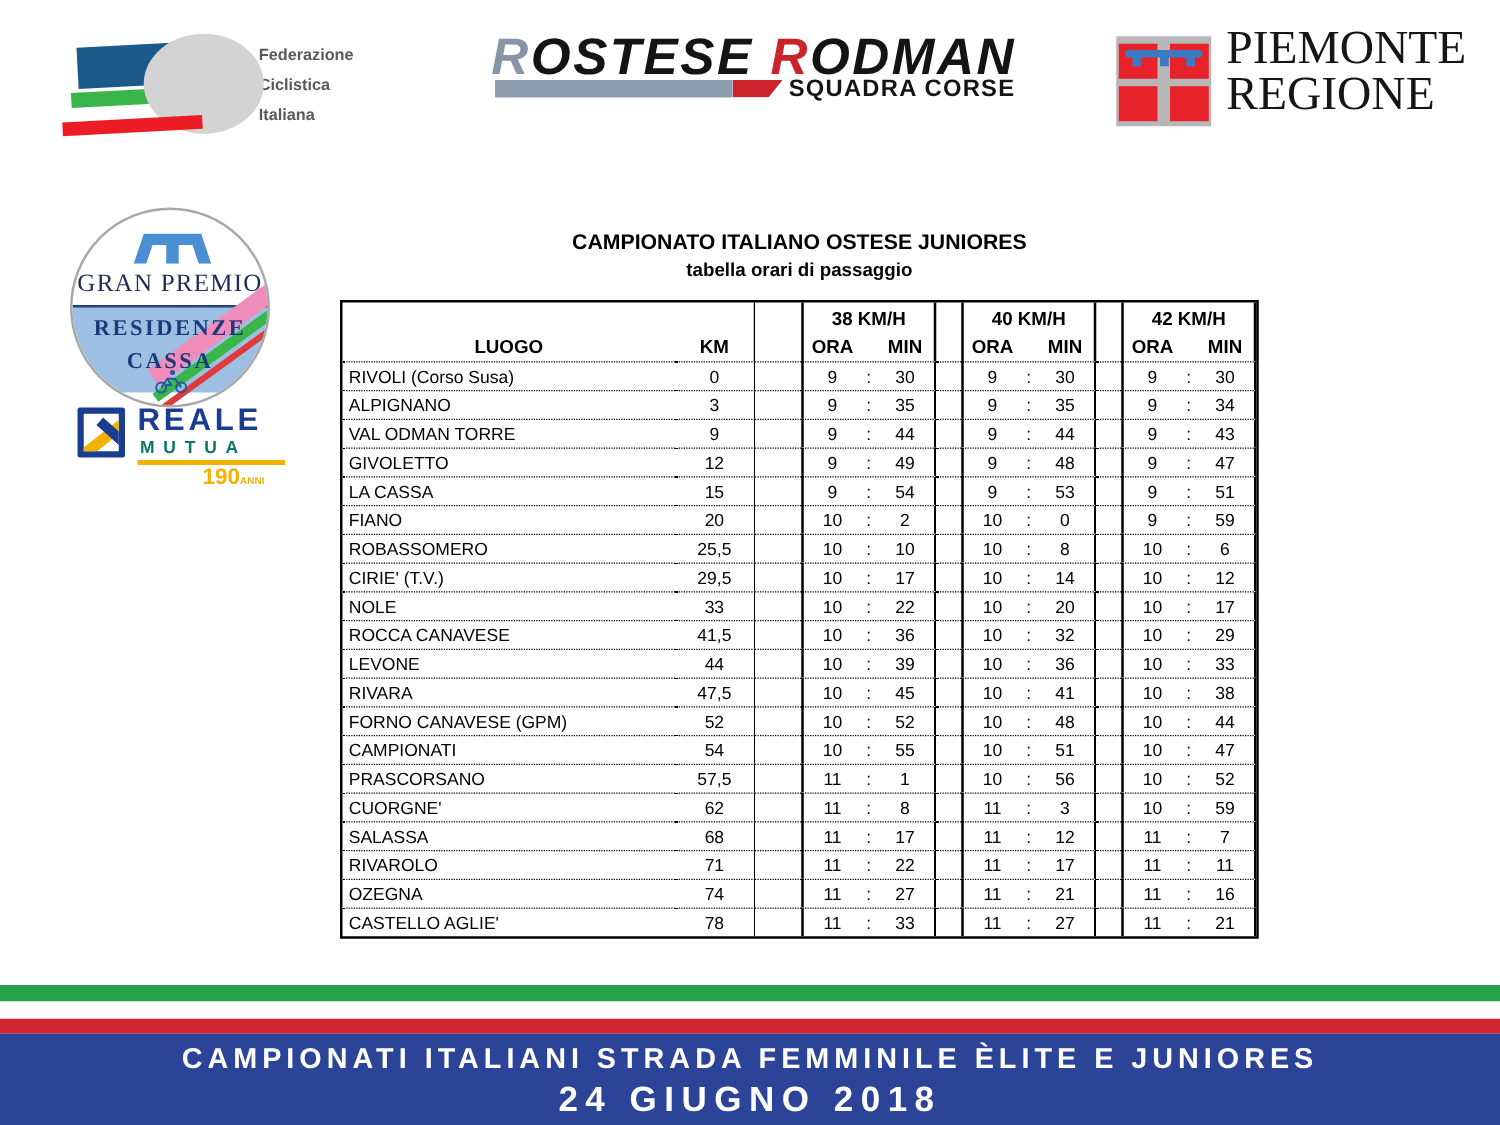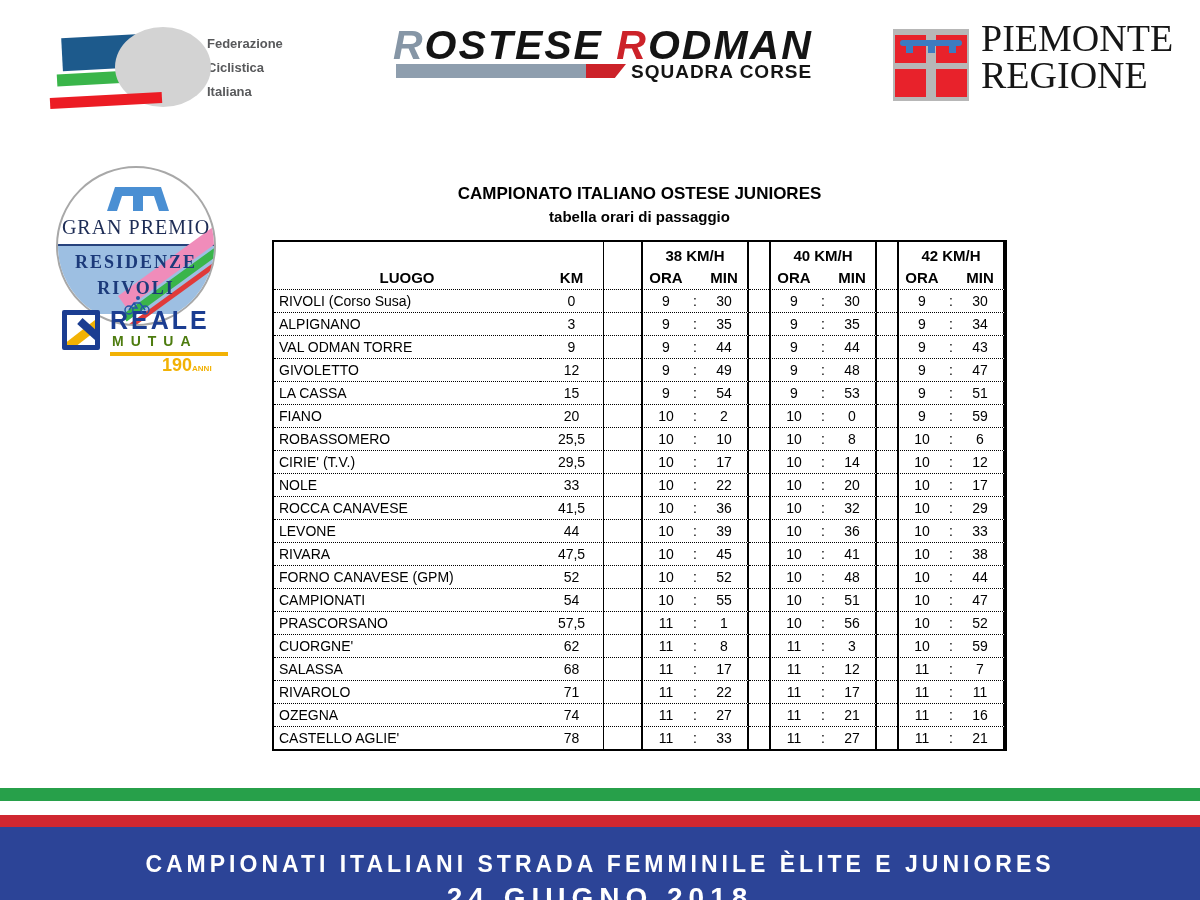--- a/index.html
+++ b/index.html
@@ -59,31 +59,31 @@
                  letter-spacing:1px; color:#1d2c55; }
   .badge-res   { position:absolute; left:0; top:84px;  width:100%; text-align:center; z-index:3;
                  font-family:"Liberation Serif","DejaVu Serif",serif; font-weight:bold;
                  font-size:18px; letter-spacing:2px; color:#1c3a7a; }
   .badge-reali { position:absolute; left:0; top:110px; width:100%; text-align:center; z-index:3;
                  font-family:"Liberation Serif","DejaVu Serif",serif; font-weight:bold;
                  font-size:18px; letter-spacing:2px; color:#1c3a7a; }
   .cyclist { position:absolute; left:66px; top:127px; z-index:4; }
 
   
-  #reale { left:60px; top:308px; width:180px; height:58px; }
+  #reale { left:60px; top:324px; width:180px; height:58px; }
   .r-mark { position:absolute; left:2px; top:2px; width:38px; height:40px;
             border:5px solid #1b3d91; border-radius:2px; overflow:hidden; }
   .r-swoosh { position:absolute; left:-8px; top:14px; width:52px; height:9px;
               background:#f2b205; transform:rotate(-38deg); }
   .r-leg { position:absolute; left:9px; top:12px; width:30px; height:8px;
            background:#1b3d91; transform:rotate(42deg); }
   .reale-name { position:absolute; left:50px; top:-2px; font-size:25px; font-weight:800;
                 letter-spacing:3px; color:#1b3d91; }
   .reale-sub  { position:absolute; left:52px; top:25px; font-size:14px; font-weight:700;
-                letter-spacing:7px; color:#4d7c0f; }
+                letter-spacing:7px; color:#0f766e; }
   .reale-line { position:absolute; left:50px; top:44px; width:118px; height:4px; background:#f2b205; }
   .reale-190  { position:absolute; left:102px; top:47px; font-size:18px; font-weight:800; color:#f2b205; }
   .reale-190 .anni { font-size:8px; font-weight:700; }
 
   
   #title { left:272px; top:184px; width:735px; text-align:center; color:#000; }
   #title .t1 { font-size:17px; font-weight:bold; }
   #title .t2 { font-size:15px; font-weight:bold; margin-top:4px; }
 
   
@@ -107,21 +107,21 @@
   .oramin span:first-child, .oramin span:last-child { flex:1; text-align:center; }
   .oramin .mid { width:12px; }
   .cell.box .ora, .cell.box .min { flex:1; text-align:center; font-size:14px; }
   .cell.box .colon { width:12px; text-align:center; font-size:14px; }
 
   
   .stripe-g { left:0; top:788px; width:1200px; height:13px; background:#27a04a; }
   .stripe-r { left:0; top:815px; width:1200px; height:12px; background:#d02730; }
   #banner { left:0; top:827px; width:1200px; height:73px; background:#2c4497;
             color:#fff; text-align:center; }
-  #banner .b1 { padding-top:24px; font-size:23px; font-weight:800; letter-spacing:4px; }
+  #banner .b1 { padding-top:6px; font-size:23px; font-weight:800; letter-spacing:4px; }
   #banner .b2 { margin-top:4px; font-size:28px; font-weight:800; letter-spacing:6px; }
 </style>
 </head>
 <body>
 
 <div class="page">
 
   <div class="abs" id="fci">
     <div class="band blue"></div>
     <div class="band green"></div>
@@ -161,21 +161,21 @@
   <div class="abs" id="badge">
     <div class="badge-blue-band"></div>
     <div class="stripe pink"></div>
     <div class="stripe grn"></div>
     <div class="stripe rd"></div>
     <svg class="crown" width="68" height="27" viewBox="0 0 68 27">
       <path d="M3 27 L11 3 L57 3 L65 27 L55 27 L50 12 L39 12 L39 27 L29 27 L29 12 L18 12 L13 27 Z" fill="#4a8fd3"></path>
     </svg>
     <div class="badge-title">GRAN PREMIO</div>
     <div class="badge-res">RESIDENZE</div>
-    <div class="badge-reali">RIVOLI</div>
+    <div class="badge-reali">CASSA</div>
     <svg class="cyclist" width="26" height="20" viewBox="0 0 26 20">
       <circle cx="5" cy="15" r="4" fill="none" stroke="#2456a4" stroke-width="1.5"></circle>
       <circle cx="21" cy="15" r="4" fill="none" stroke="#2456a4" stroke-width="1.5"></circle>
       <path d="M5 15 L10 8 L16 8 L21 15 M10 8 L13 13 L9 13" fill="none" stroke="#2456a4" stroke-width="1.5"></path>
       <circle cx="14" cy="3" r="2" fill="#2456a4"></circle>
     </svg>
   </div>
 
   <div class="abs" id="reale">
     <div class="r-mark">

